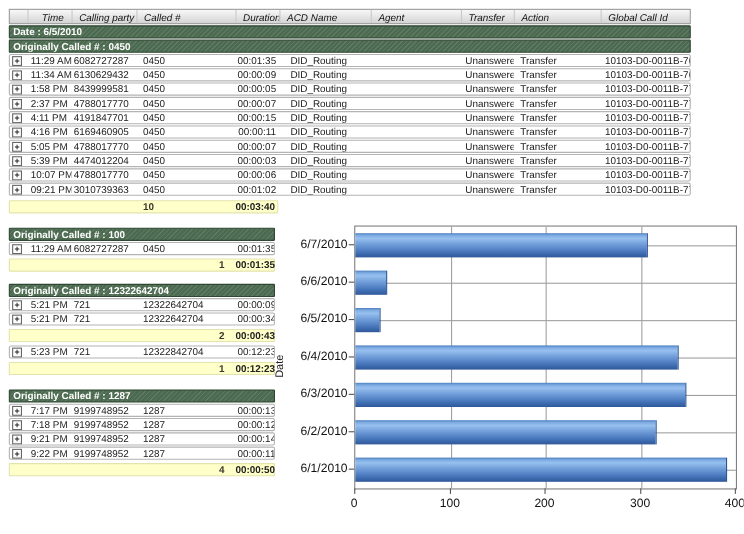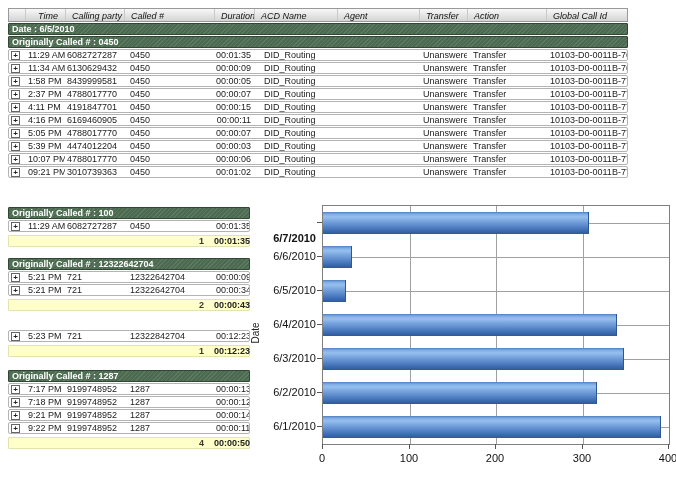--- a/index.html
+++ b/index.html
@@ -233,20 +233,27 @@
       <div class="cell c-calling">3010739363</div>
       <div class="cell c-called">0450</div>
       <div class="cell c-dur">00:01:02</div>
       <div class="cell c-acd">DID_Routing</div>
       <div class="cell c-agent"></div>
       <div class="cell c-ans">Unanswered</div>
       <div class="cell c-act">Transfer</div>
       <div class="cell c-gid">10103-D0-0011B-77F</div>
     </div>
     <div class="spacer4"></div>
+    <div class="summary wide">
+      <div></div>
+      <div></div>
+      <div></div>
+      <div class="s-count">10</div>
+      <div class="s-dur">00:03:40</div>
+    </div>
   </div>
 
 <div id="group-col">
     <div style="margin-bottom: 11px;">
       <div class="grp-row">Originally Called # : 100</div>
       <div class="row narrow-grid">
         <div class="expand-cell">
           <div class="expand-btn">+</div>
         </div>
         <div class="cell c-time">11:29 AM</div>
@@ -256,21 +263,21 @@
       </div>
       <div class="spacer3"></div>
       <div class="summary narrow narrow-grid">
         <div></div>
         <div></div>
         <div></div>
         <div class="s-count">1</div>
         <div class="s-dur">00:01:35</div>
       </div>
     </div>
-    <div style="margin-bottom: 19px;">
+    <div style="margin-bottom: 3px;">
       <div class="grp-row">Originally Called # : 12322642704</div>
       <div class="row narrow-grid">
         <div class="expand-cell">
           <div class="expand-btn">+</div>
         </div>
         <div class="cell c-time">5:21 PM</div>
         <div class="cell c-calling">721</div>
         <div class="cell c-called">12322642704</div>
         <div class="cell c-dur">00:00:09</div>
       </div>
@@ -385,21 +392,21 @@
     <div class="xlab" style="left: 60px; top: 256px;">0</div>
     <div class="xtick" style="left: 169px; top: 248px;"></div>
     <div class="xlab" style="left: 147px; top: 256px;">100</div>
     <div class="xtick" style="left: 255px; top: 248px;"></div>
     <div class="xlab" style="left: 233px; top: 256px;">200</div>
     <div class="xtick" style="left: 342px; top: 248px;"></div>
     <div class="xlab" style="left: 320px; top: 256px;">300</div>
     <div class="xtick" style="left: 428px; top: 248px;"></div>
     <div class="xlab" style="left: 406px; top: 256px;">400</div>
     <div class="ytick" style="left: 77px; top: 26px;"></div>
-    <div class="ylab" style="left: 2px; top: 36px; font-weight: bold;">6/7/2010</div>
+    <div class="ylab" style="left: 2px; top: 20px;">6/7/2010</div>
     <div class="ytick" style="left: 77px; top: 60px;"></div>
     <div class="ylab" style="left: 2px; top: 54px;">6/6/2010</div>
     <div class="ytick" style="left: 77px; top: 94px;"></div>
     <div class="ylab" style="left: 2px; top: 88px;">6/5/2010</div>
     <div class="ytick" style="left: 77px; top: 128px;"></div>
     <div class="ylab" style="left: 2px; top: 122px;">6/4/2010</div>
     <div class="ytick" style="left: 77px; top: 162px;"></div>
     <div class="ylab" style="left: 2px; top: 156px;">6/3/2010</div>
     <div class="ytick" style="left: 77px; top: 196px;"></div>
     <div class="ylab" style="left: 2px; top: 190px;">6/2/2010</div>

